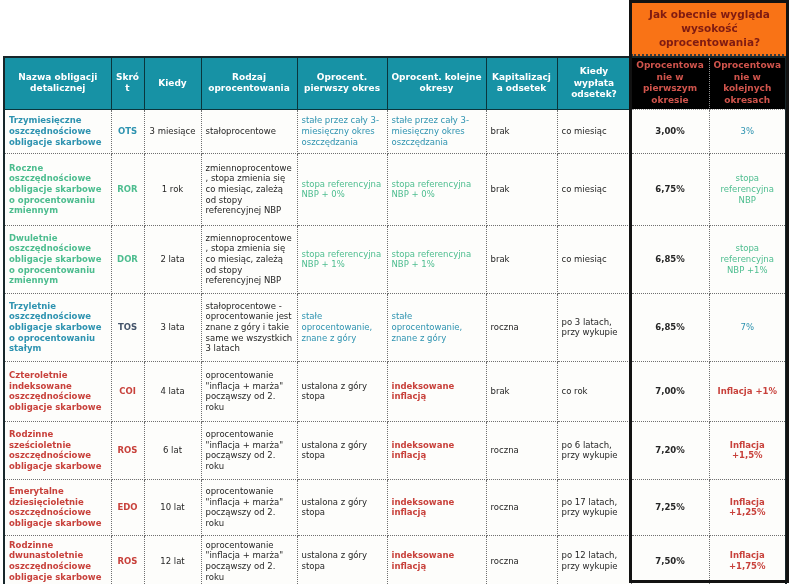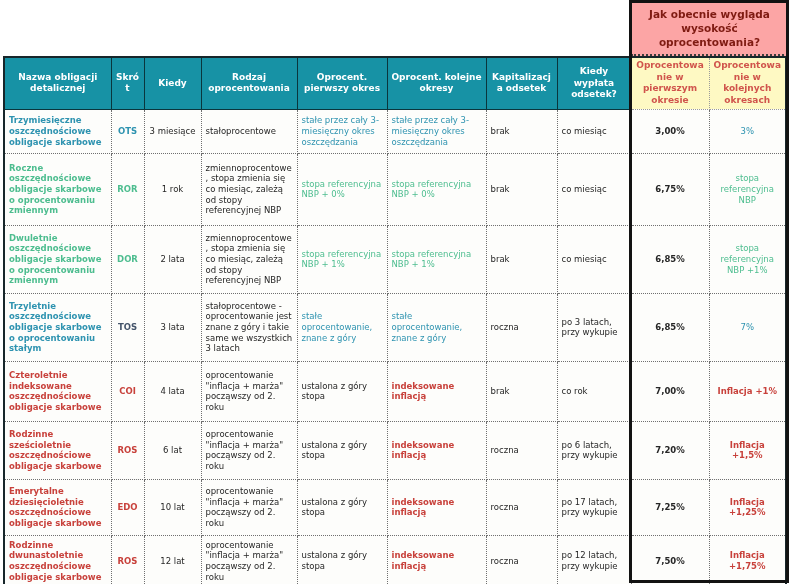--- a/index.html
+++ b/index.html
@@ -15,21 +15,21 @@
   col.c0{width:107px}col.c1{width:33px}col.c2{width:57px}col.c3{width:96px}
   col.c4{width:90px}col.c5{width:99px}col.c6{width:71px}col.c7{width:74px}
   col.c8{width:78px}col.c9{width:77px}
   thead tr{height:50px;}
   thead th{
     background:#1792a5;color:#ffffff;font-size:9px;font-weight:bold;
     border:1px solid #0a363d;padding:2px 3px;line-height:1.3;
     overflow-wrap:break-word;word-break:break-word;text-align:center;vertical-align:middle;
   }
   thead th.hdr-red{
-    background:#fef9c3;color:#d0544c;border:1px dotted #9a9a9a;font-size:9px;
+    background:#000000;color:#d0544c;border:1px dotted #9a9a9a;font-size:9px;
   }
   tbody td{
     background:#fdfdfb;border:1px dotted #6f6f6f;font-size:8.5px;color:#262626;
     padding:2px 4px;line-height:1.25;vertical-align:middle;
     overflow-wrap:break-word;word-break:break-word;text-align:left;
   }
   tbody tr:nth-child(1){height:44px}
   tbody tr:nth-child(2){height:72px}
   tbody tr:nth-child(3){height:68px}
   tbody tr:nth-child(4){height:68px}
@@ -42,21 +42,21 @@
   tbody td:nth-child(3){text-align:center;}
   tbody td:nth-child(9){text-align:center;font-weight:bold;}
   tbody td:nth-child(10){text-align:center;}
   .c-blue{color:#2e93b0;}
   .c-green{color:#4dbd8f;}
   .c-red{color:#c8413b;font-weight:bold;}
   .c-dark{color:#44546a;}
   .c-black{color:#262626;}
   .banner{
     position:absolute;left:631px;top:2px;width:157px;height:54px;
-    box-sizing:border-box;background:#fca5a5;color:#7f1b12;
+    box-sizing:border-box;background:#f97316;color:#7f1b12;
     font-size:10.5px;font-weight:bold;text-align:center;line-height:1.35;
     display:flex;align-items:center;justify-content:center;padding:2px 6px;
     border-bottom:2px dotted #3c3c3c;
   }
   .black-frame{
     position:absolute;left:629px;top:0px;width:160px;height:583px;
     box-sizing:border-box;border:3px solid #121212;
     pointer-events:none;z-index:5;
   }
 </style>

